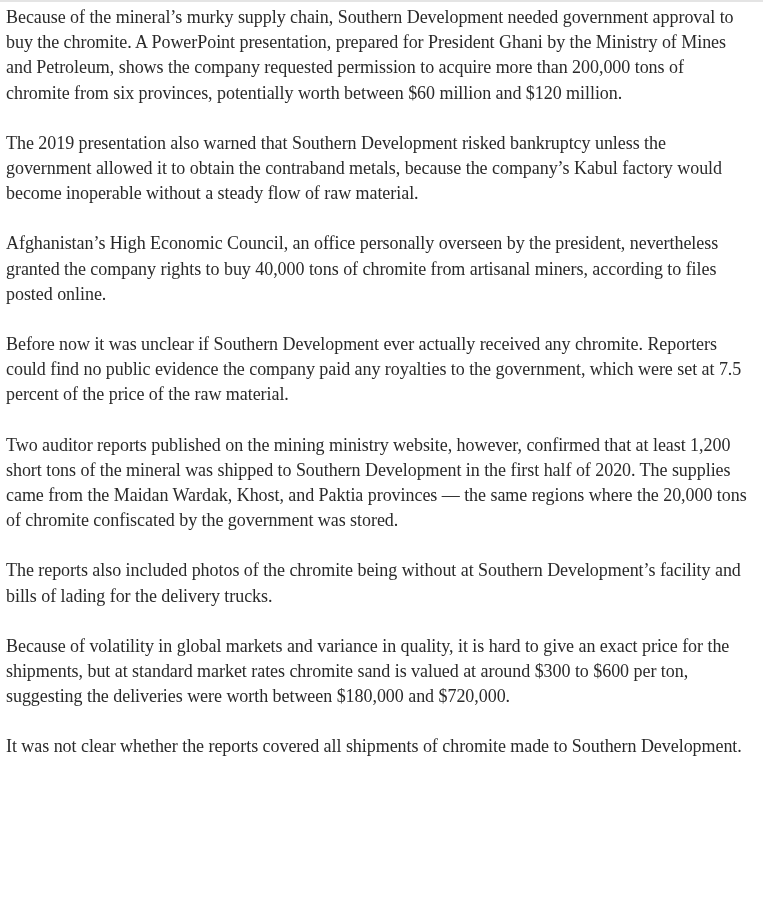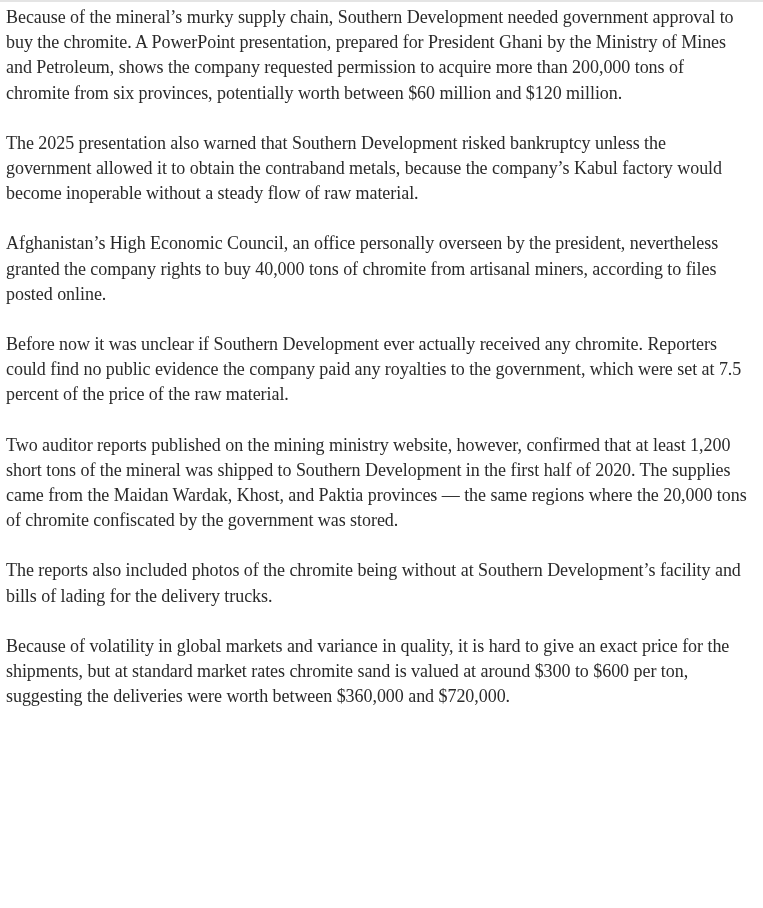--- a/index.html
+++ b/index.html
@@ -36,19 +36,20 @@
     margin: 0 0 25px 0;
   }
 </style>
 </head>
 <body>
 
 <div class="top-rule"></div>
 
 <article class="article">
   <p>Because of the mineral’s murky supply chain, Southern Development needed government approval to buy the chromite. A PowerPoint presentation, prepared for President Ghani by the Ministry of Mines and Petroleum, shows the company requested permission to acquire more than 200,000 tons of chromite from six provinces, potentially worth between $60 million and $120 million.</p>
-  <p>The 2025 presentation also warned that Southern Development risked bankruptcy unless the government allowed it to obtain the contraband metals, because the company’s Kabul factory would become inoperable without a steady flow of raw material.</p>
+  <p>The 2019 presentation also warned that Southern Development risked bankruptcy unless the government allowed it to obtain the contraband metals, because the company’s Kabul factory would become inoperable without a steady flow of raw material.</p>
   <p>Afghanistan’s High Economic Council, an office personally overseen by the president, nevertheless granted the company rights to buy 40,000 tons of chromite from artisanal miners, according to files posted online.</p>
   <p>Before now it was unclear if Southern Development ever actually received any chromite. Reporters could find no public evidence the company paid any royalties to the government, which were set at 7.5 percent of the price of the raw material.</p>
   <p>Two auditor reports published on the mining ministry website, however, confirmed that at least 1,200 short tons of the mineral was shipped to Southern Development in the first half of 2020. The supplies came from the Maidan Wardak, Khost, and Paktia provinces — the same regions where the 20,000 tons of chromite confiscated by the government was stored.</p>
   <p>The reports also included photos of the chromite being without at Southern Development’s facility and bills of lading for the delivery trucks.</p>
-  <p>Because of volatility in global markets and variance in quality, it is hard to give an exact price for the shipments, but at standard market rates chromite sand is valued at around $300 to $600 per ton, suggesting the deliveries were worth between $360,000 and $720,000.</p>
+  <p>Because of volatility in global markets and variance in quality, it is hard to give an exact price for the shipments, but at standard market rates chromite sand is valued at around $300 to $600 per ton, suggesting the deliveries were worth between $180,000 and $720,000.</p>
+  <p>It was not clear whether the reports covered all shipments of chromite made to Southern Development.</p>
 </article>
 
 </body></html>

